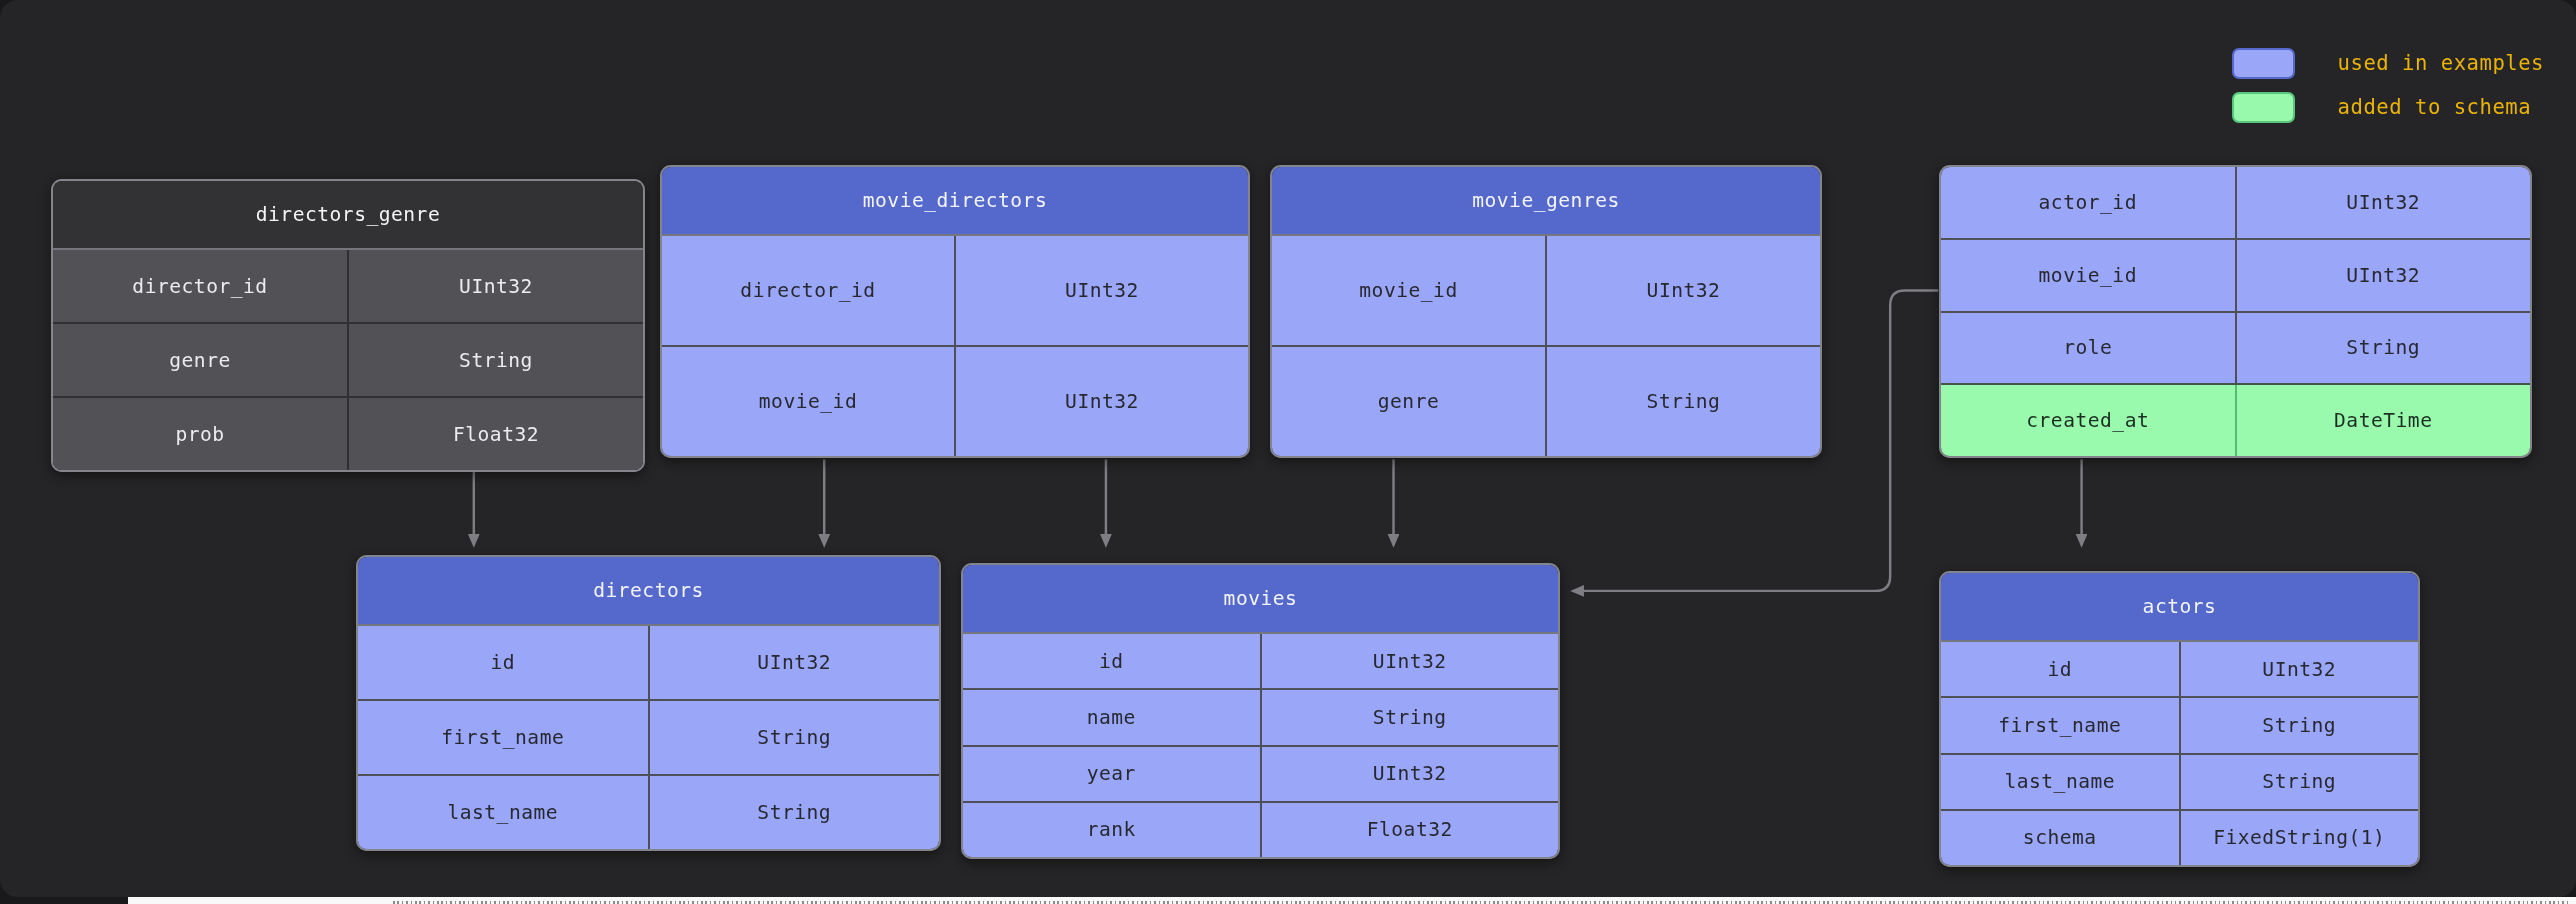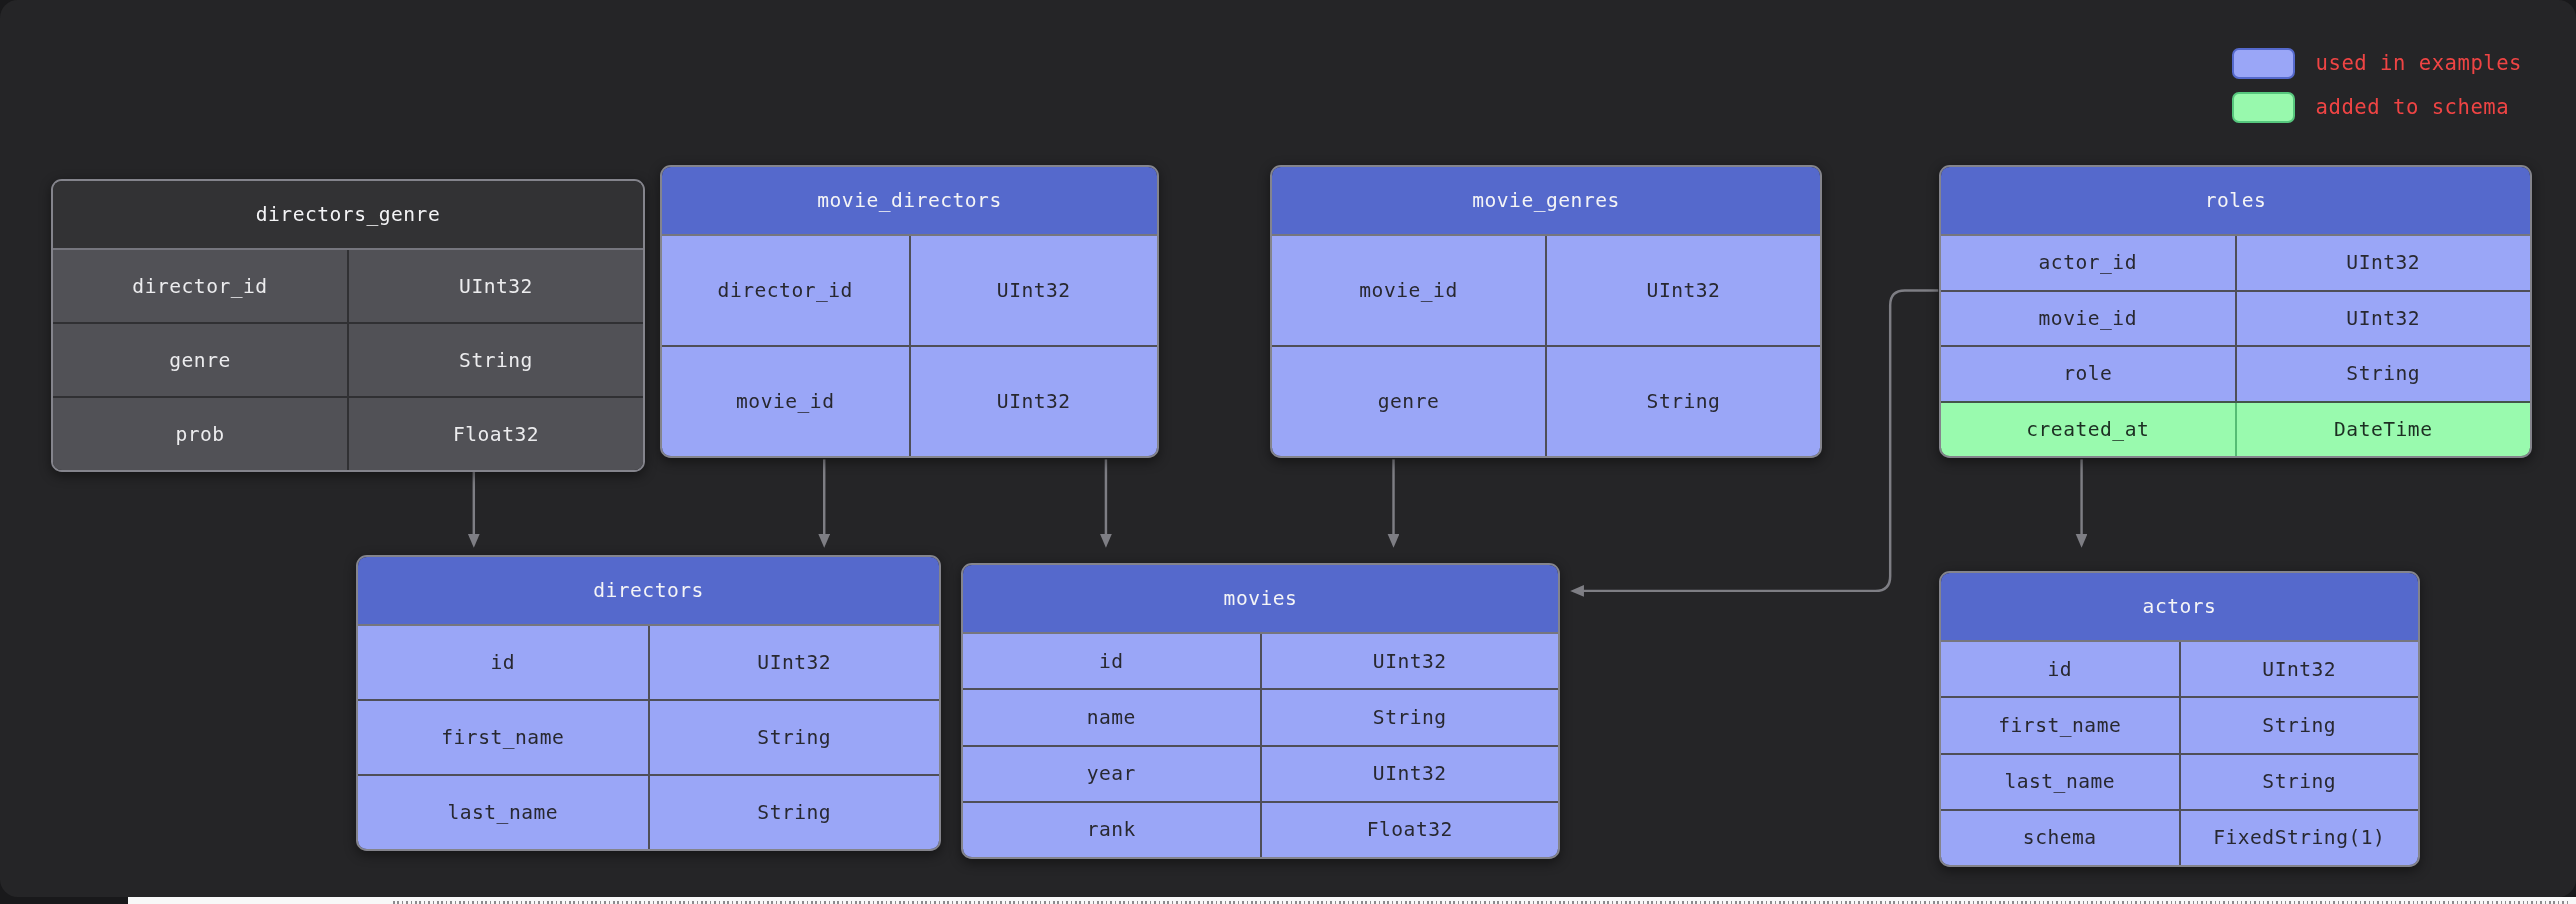--- a/index.html
+++ b/index.html
@@ -67,21 +67,21 @@
     position:absolute;left:2232px;top:48px;
     display:flex;flex-direction:column;gap:13.7px;
   }
   .legend-row{display:flex;align-items:center;gap:20.6px;}
   .swatch{
     width:59px;height:26.5px;border-radius:6.9px;
     border:2px solid transparent;flex:0 0 auto;
   }
   .swatch.blue{background:#9aa6f7;border-color:#5569cc;}
   .swatch.green{background:#98f9ad;border-color:#56c77d;}
-  .legend-label{font-size:20.6px;color:#ef4444;letter-spacing:0.5px;white-space:nowrap;}
+  .legend-label{font-size:20.6px;color:#eab308;letter-spacing:0.5px;white-space:nowrap;margin-left:22px;}
 </style>
 </head>
 <body>
 
 <div class="panel"></div>
 <div class="bottom-strip"></div>
 
 <svg class="edges" width="2576" height="904" viewBox="0 0 2623 921">
   <defs>
     <marker id="arrow" markerUnits="userSpaceOnUse" markerWidth="15" markerHeight="14" refX="1" refY="6" orient="auto">
@@ -120,21 +120,21 @@
       <div class="cell name">genre</div>
       <div class="cell type">String</div>
     </div>
     <div class="trow">
       <div class="cell name">prob</div>
       <div class="cell type">Float32</div>
     </div>
   </div>
 </div>
 
-<div class="table blue" style="left:660px;top:165px;width:499px;height:293px;">
+<div class="table blue" style="left:660px;top:165px;width:590px;height:293px;">
   <div class="thead">movie_directors</div>
   <div class="tbody">
     <div class="trow">
       <div class="cell name">director_id</div>
       <div class="cell type">UInt32</div>
     </div>
     <div class="trow">
       <div class="cell name">movie_id</div>
       <div class="cell type">UInt32</div>
     </div>
@@ -149,21 +149,20 @@
       <div class="cell type">UInt32</div>
     </div>
     <div class="trow">
       <div class="cell name">genre</div>
       <div class="cell type">String</div>
     </div>
   </div>
 </div>
 
 <div class="table blue" style="left:1939px;top:165px;width:593px;height:293px;">
-  <div class="thead">roles</div>
   <div class="tbody">
     <div class="trow">
       <div class="cell name">actor_id</div>
       <div class="cell type">UInt32</div>
     </div>
     <div class="trow">
       <div class="cell name">movie_id</div>
       <div class="cell type">UInt32</div>
     </div>
     <div class="trow">

